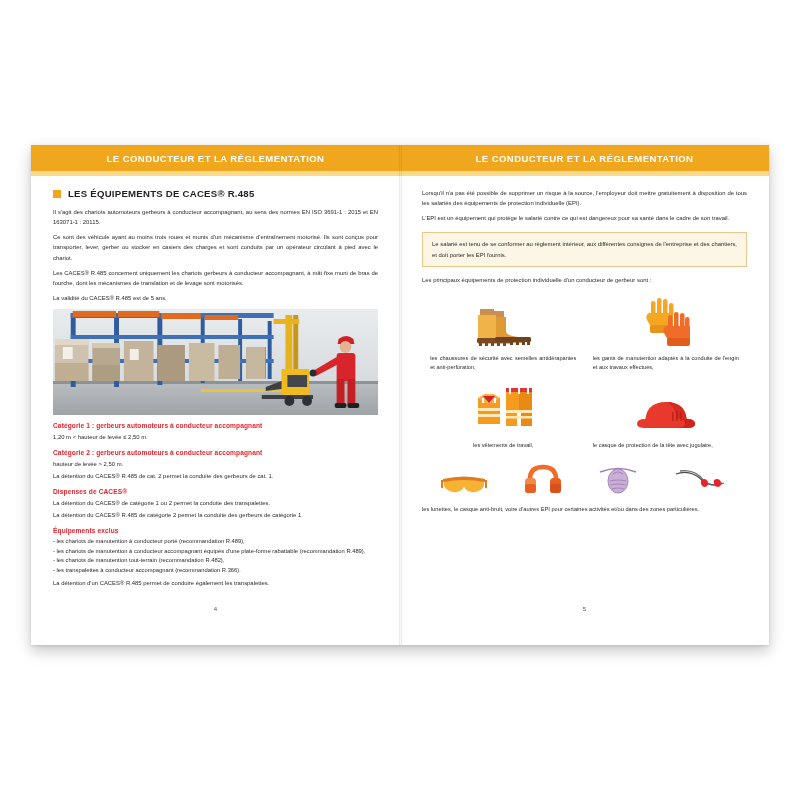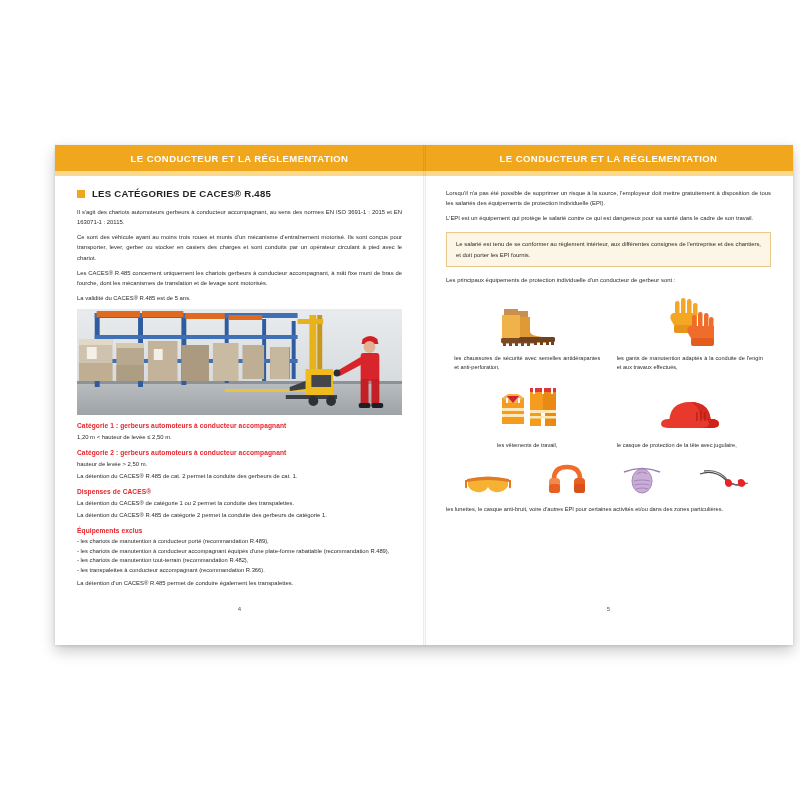--- a/index.html
+++ b/index.html
@@ -9,21 +9,20 @@
     overflow:hidden;
   }
   .stage{position:relative;width:800px;height:800px;background:#fff;}
 
   
   .spread{
     position:absolute;left:31px;top:145px;width:738px;height:500px;
     background:#0c4a6e;
     box-shadow:0 6px 14px rgba(0,0,0,.22), 0 1px 3px rgba(0,0,0,.12);
     display:flex;
-    margin-left:24px;
   }
   .page{position:relative;height:100%;background:#fff;overflow:hidden;}
   .page-left{width:369px;}
   .page-right{width:369px;}
   .gutter{
     position:absolute;left:368px;top:0;width:3px;height:100%;
     background:linear-gradient(to right,rgba(0,0,0,.10),rgba(0,0,0,.02),rgba(0,0,0,.10));
     z-index:5;
   }
 
@@ -103,21 +102,21 @@
 
     <div class="page page-left">
       <div class="band">
         <span class="band-title">LE CONDUCTEUR ET LA RÉGLEMENTATION</span>
       </div>
       <div class="band-under"></div>
 
       <div class="body">
         <div class="h1row">
           <span class="h1sq"></span>
-          <span class="h1">LES CATÉGORIES DE CACES® R.485</span>
+          <span class="h1">LES ÉQUIPEMENTS DE CACES® R.485</span>
         </div>
 
         <p class="t">Il s'agit des chariots automoteurs gerbeurs à conducteur accompagnant, au sens des normes EN ISO 3691-1 : 2015 et EN 163071-1 : 20115.</p>
         <p class="t">Ce sont des véhicule ayant au moins trois roues et munis d'un mécanisme d'entraînement motorisé. Ils sont conçus pour transporter, lever, gerber ou stocker en casiers des charges et sont conduits par un opérateur circulant à pied avec le chariot.</p>
         <p class="t">Les CACES® R.485 concernent uniquement les chariots gerbeurs à conducteur accompagnant, à mât fixe muni de bras de fourche, dont les mécanismes de translation et de levage sont motorisés.</p>
         <p class="t tl">La validité du CACES® R.485 est de 5 ans.</p>
 
         <div class="photo">
           <svg viewBox="0 0 330 106" preserveAspectRatio="none" style="width:100%;height:100%;display:block">
             <defs>

